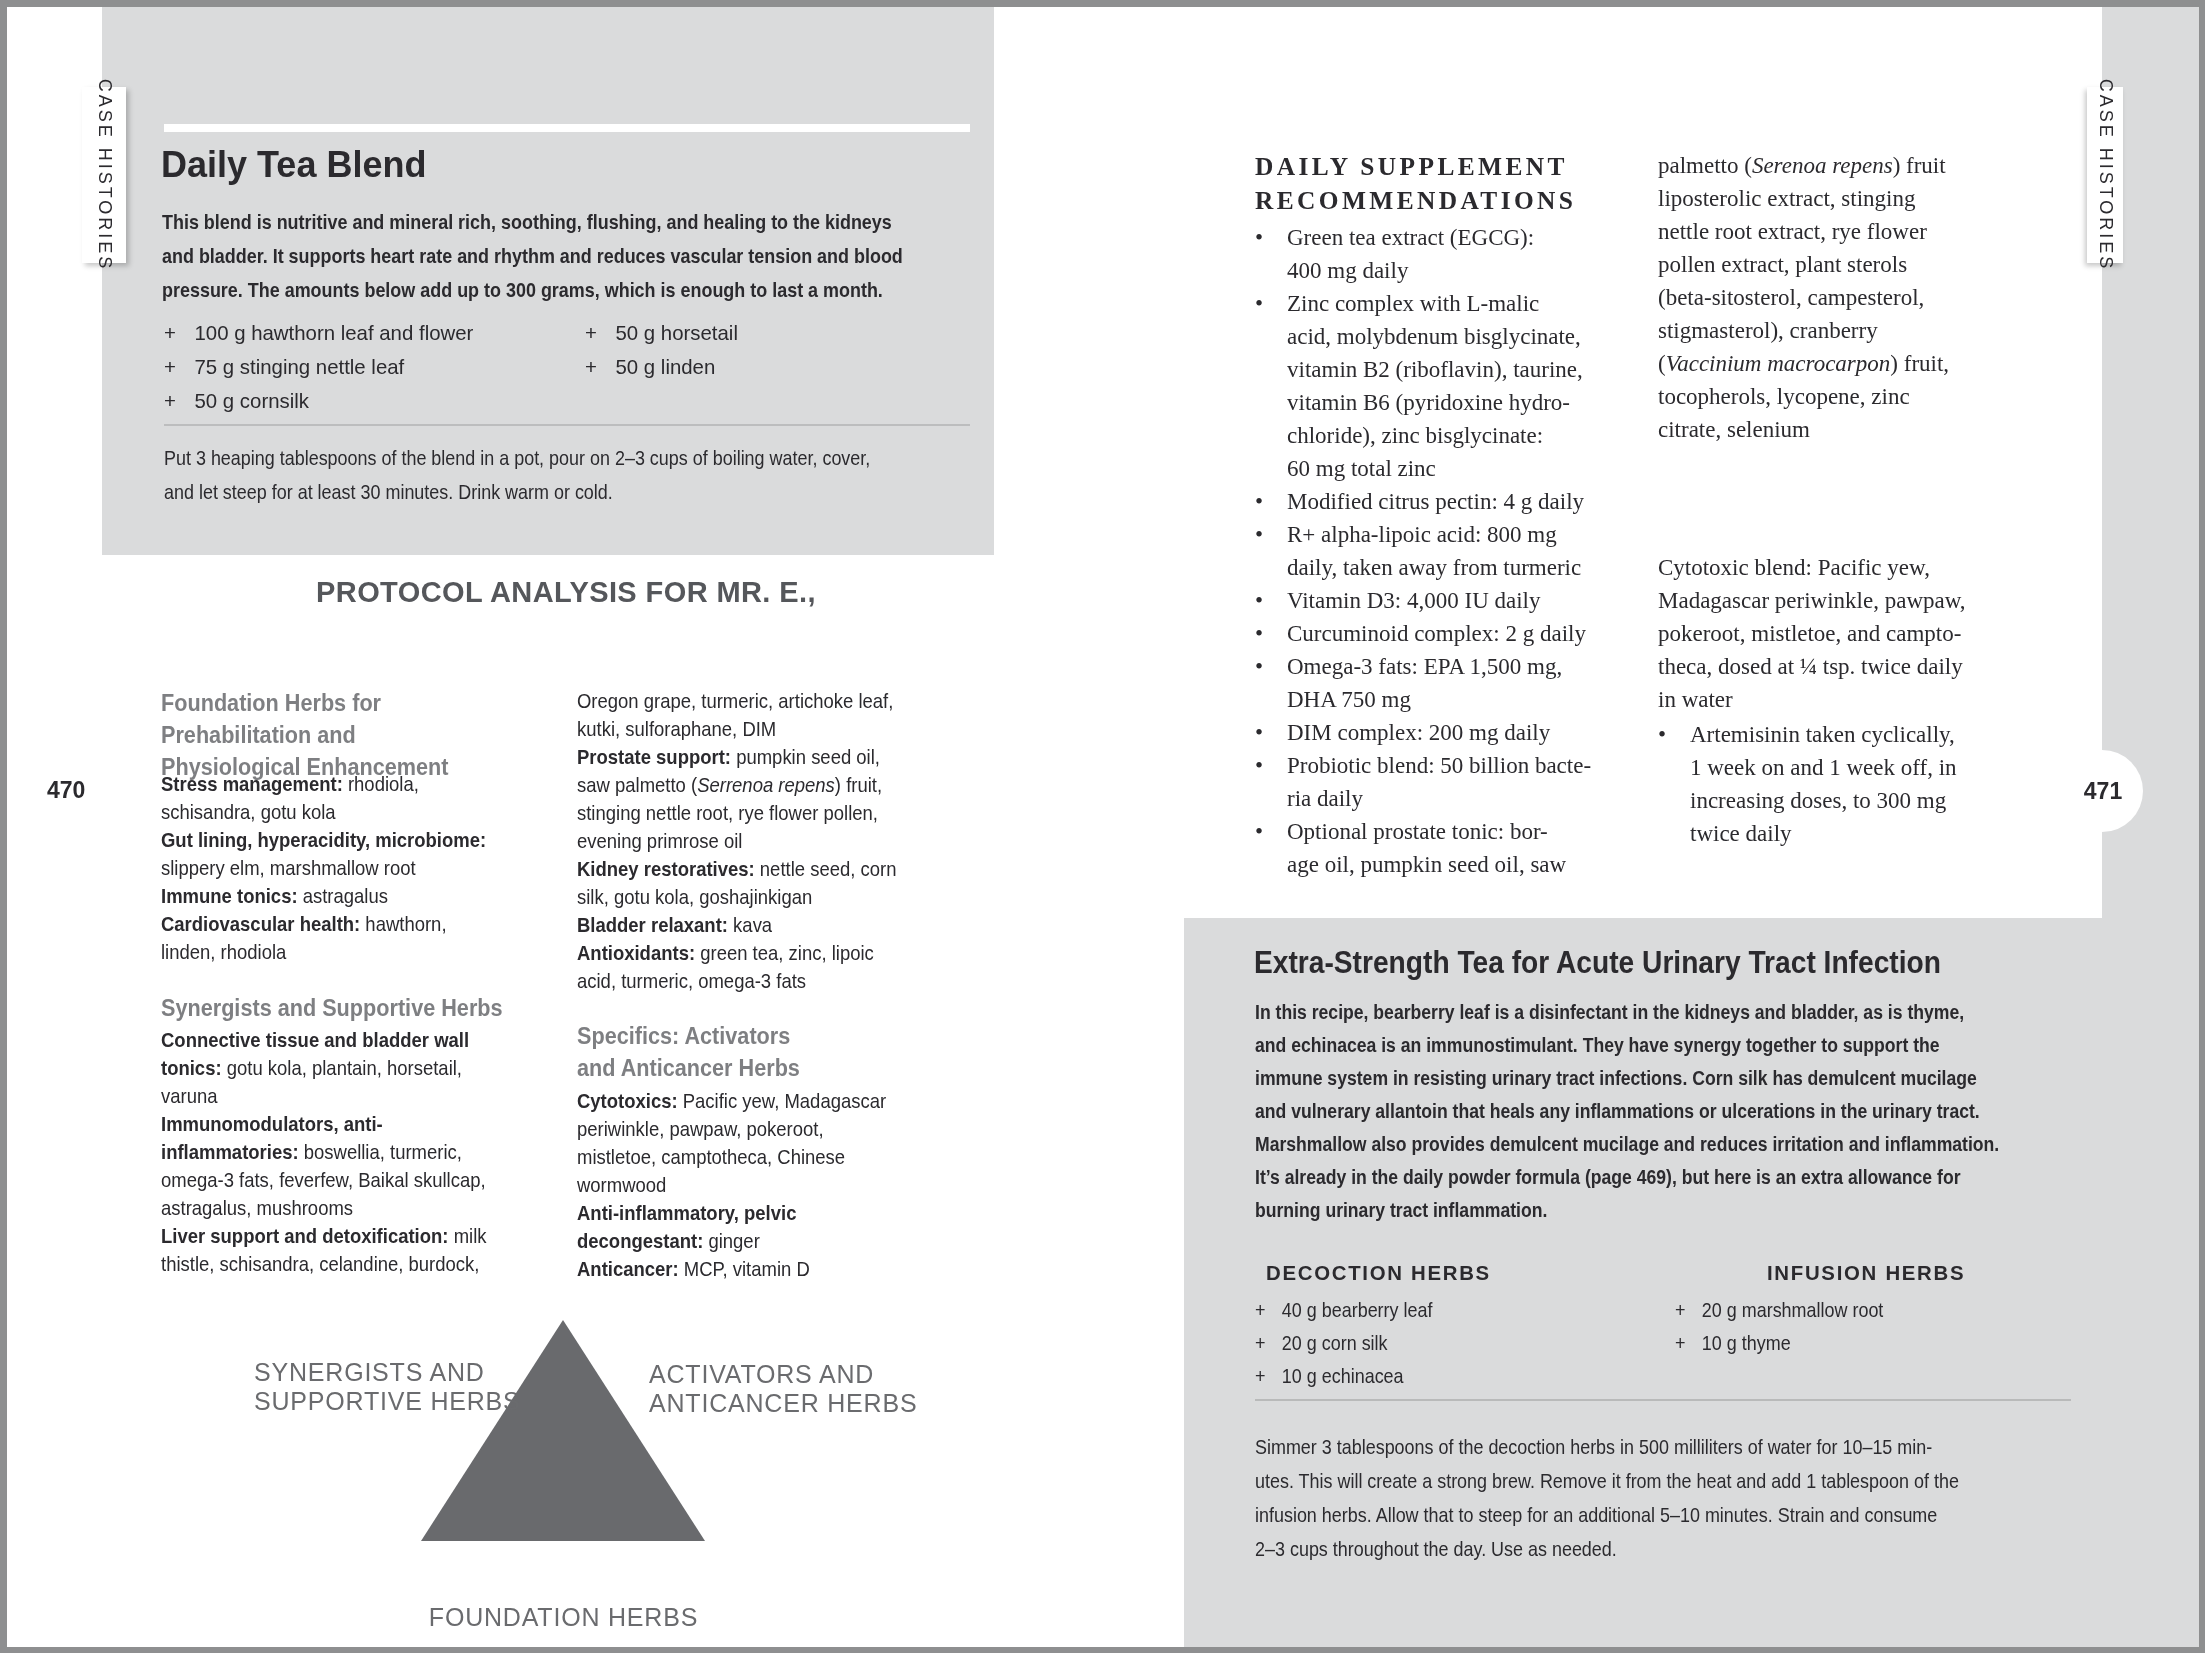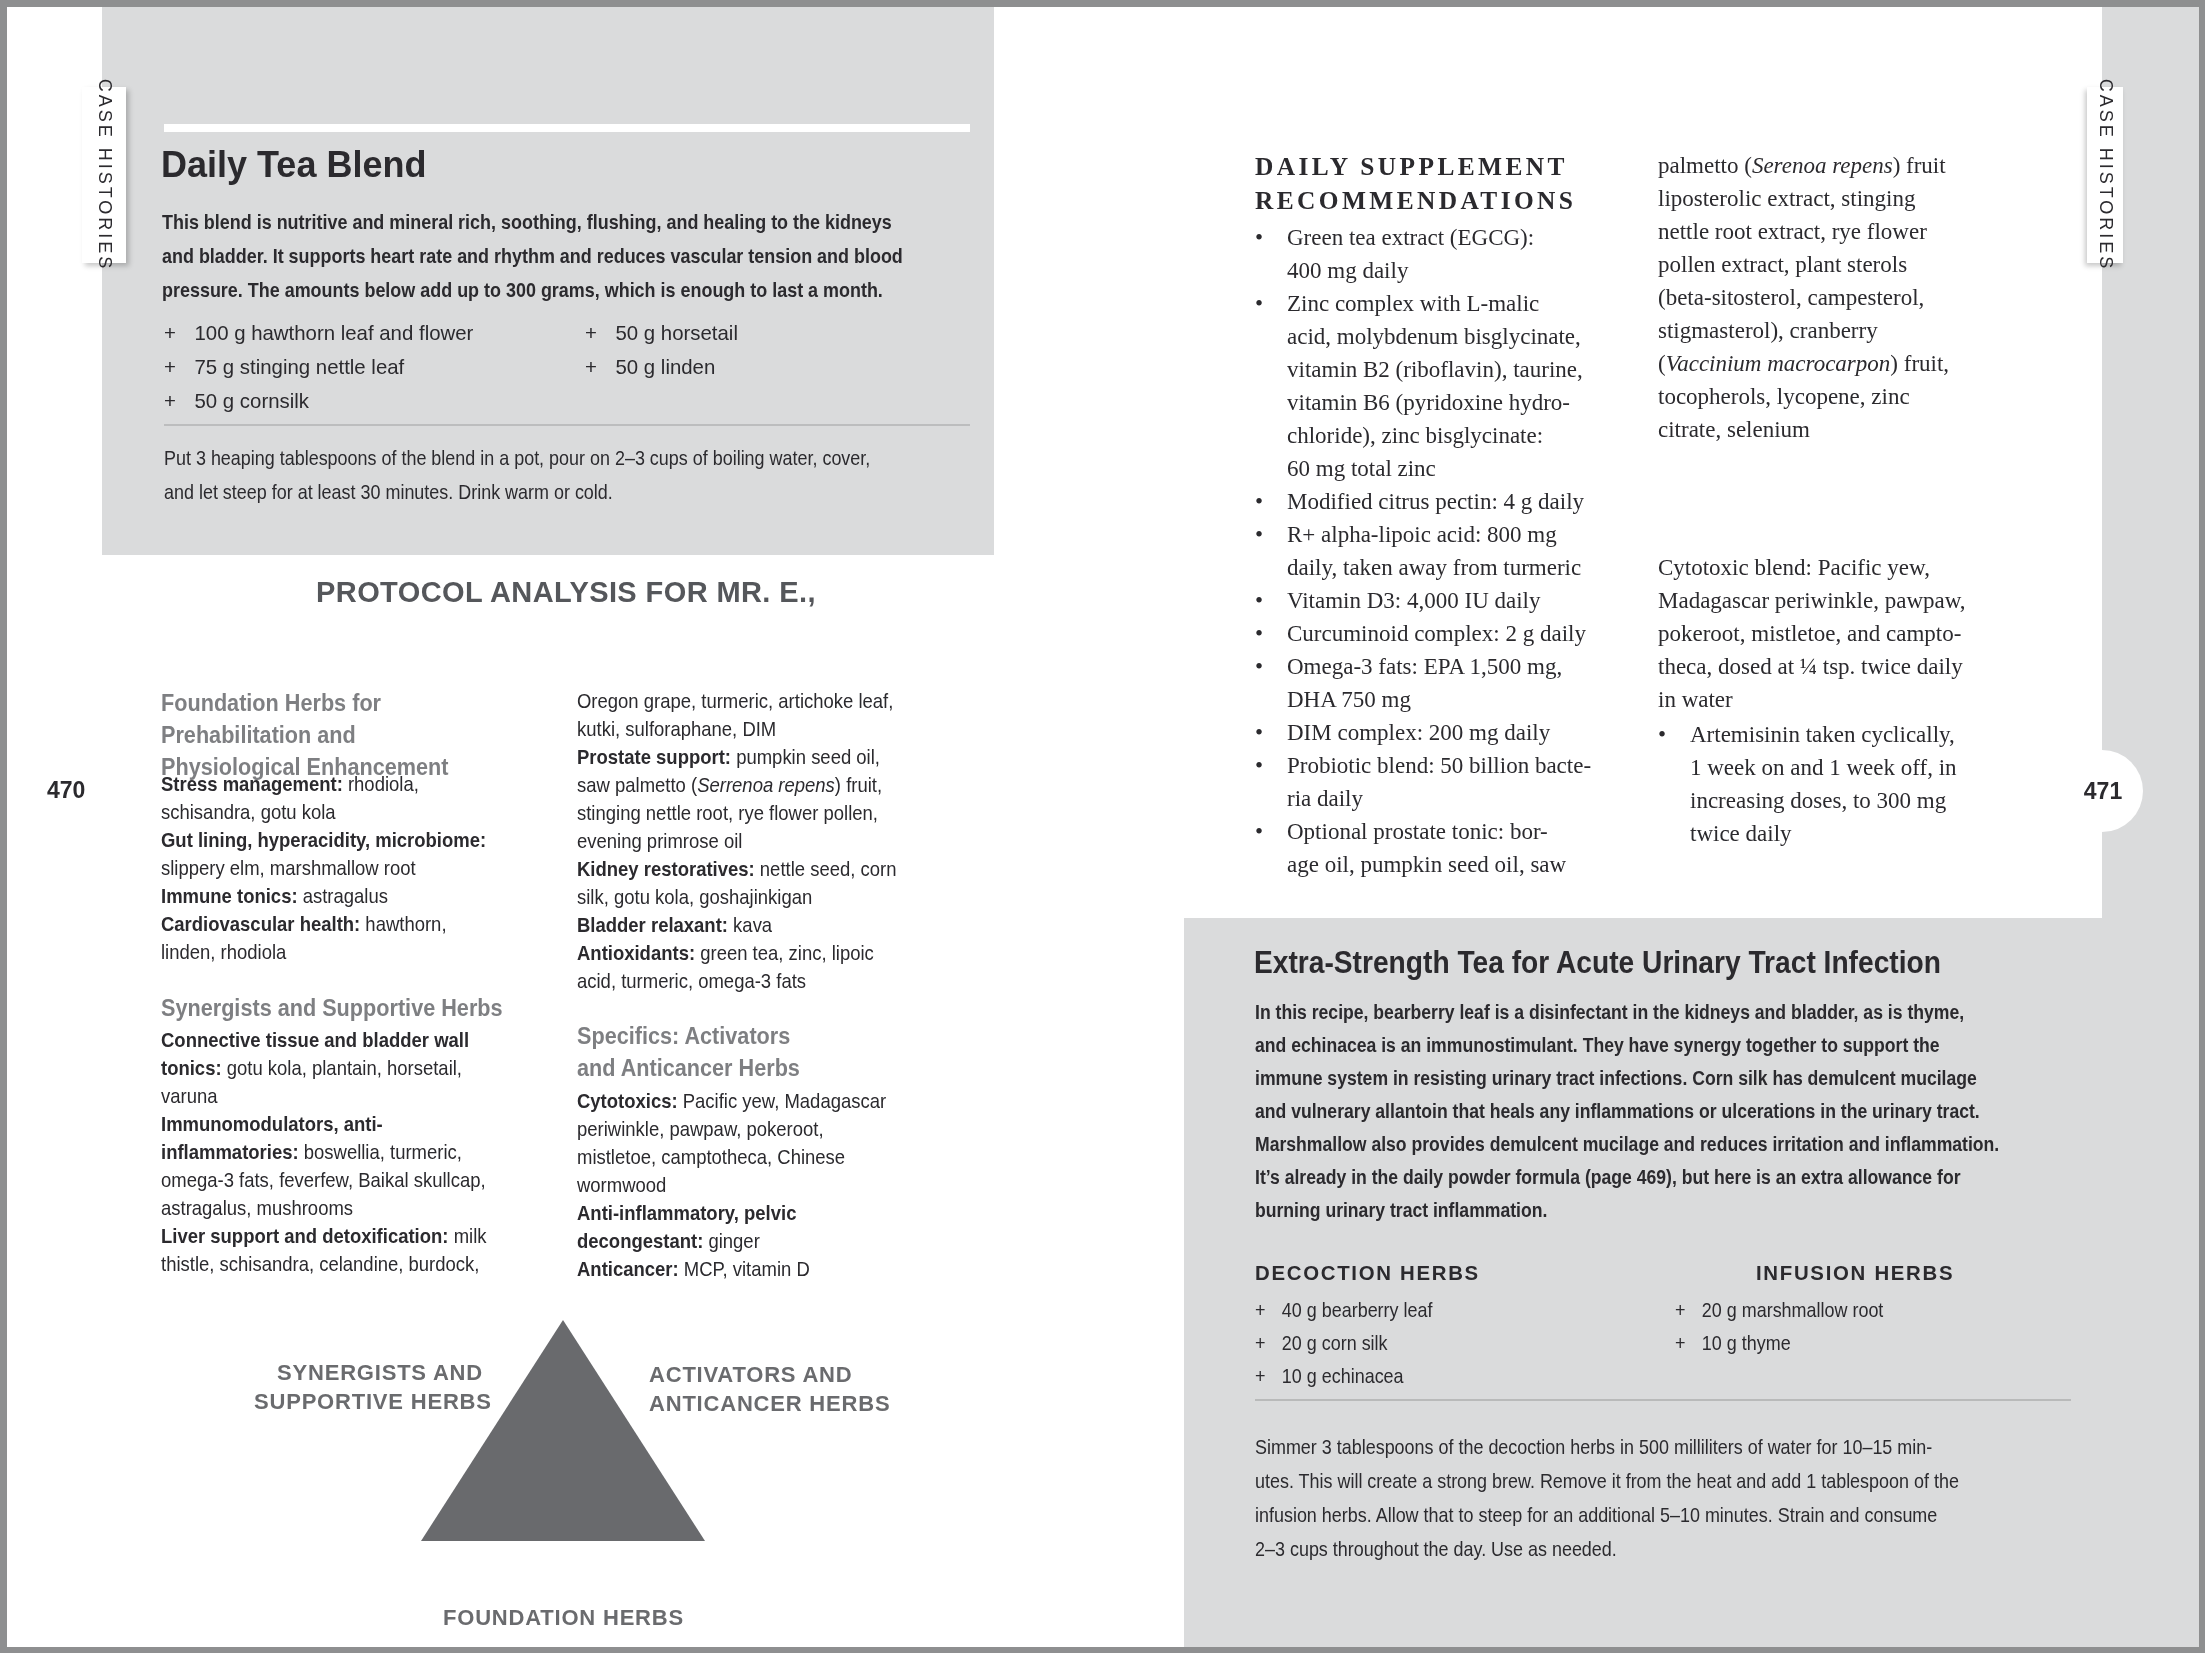--- a/index.html
+++ b/index.html
@@ -38,40 +38,40 @@
   .notch{left:2061px;top:750px;width:82px;height:82px;border-radius:50%;background:#ffffff;z-index:3;}
 
   .prot-title{left:161px;top:573px;width:810px;text-align:center;font-size:29px;line-height:38px;
     font-weight:700;letter-spacing:0.4px;color:#55575b;}
   .gray-head{font-size:24.6px;line-height:32px;font-weight:700;color:#7e7f82;}
   .sans-body{font-size:21px;line-height:28px;}
   .pl{left:161px;} .pr{left:577px;}
 
   .tri{left:421px;top:1320px;width:0;height:0;border-left:142px solid transparent;
     border-right:142px solid transparent;border-bottom:221px solid #696a6d;}
-  .tri-label{font-size:22px;line-height:29px;font-weight:700;letter-spacing:0.8px;color:#6a6b6e;}
+  .tri-label{font-size:25px;line-height:29px;font-weight:400;letter-spacing:0.8px;color:#6a6b6e;}
   .tri-l{left:254px;top:1358px;width:229px;text-align:right;}
   .tri-r{left:649px;top:1360px;width:271px;}
   .tri-b{left:377px;top:1556px;width:373px;text-align:center;margin-top:47px;}
   .serif-head{font-family:"Liberation Serif",serif;font-size:25.4px;line-height:34px;font-weight:700;
     letter-spacing:3.4px;}
   .serif-body{font-family:"Liberation Serif",serif;font-size:23px;line-height:33px;}
   .supp-h{left:1255px;top:149px;}
   .supp-l{left:1255px;top:221px;}
   .supp-r{left:1658px;top:149px;}
   .cyto-h{left:1658px;top:480px;}
   .cyto-b{left:1658px;top:551px;}
   .cyto-bullet{left:1658px;top:718px;}
 
   
   .r-strip{left:2102px;top:6.8px;width:97px;height:1640px;}
   .uti-box{left:1184px;top:918px;width:1014px;height:729px;}
   .uti-title{left:1254px;top:943px;font-size:32px;line-height:39px;font-weight:700;}
   .uti-body{left:1255px;top:996px;font-size:20px;line-height:33px;font-weight:700;}
-  .herb-head{font-size:20.4px;font-weight:700;letter-spacing:1.7px;}
+  .herb-head{font-size:20.4px;font-weight:700;letter-spacing:1.7px;margin-left:11px;}
   .dec-h{left:1255px;top:1262px;} .inf-h{left:1756px;top:1262px;}
   .herb-list{font-size:20.4px;line-height:33px;}
   .dec-l{left:1255px;top:1294px;} .inf-l{left:1675px;top:1294px;}
   .uti-div{left:1255px;top:1399px;width:816px;height:1.7px;background:#b9baba;}
   .simmer{left:1255px;top:1430px;font-size:20.4px;line-height:34px;}
 </style>
 </head>
 <body>
 
 <div id="canvas">

